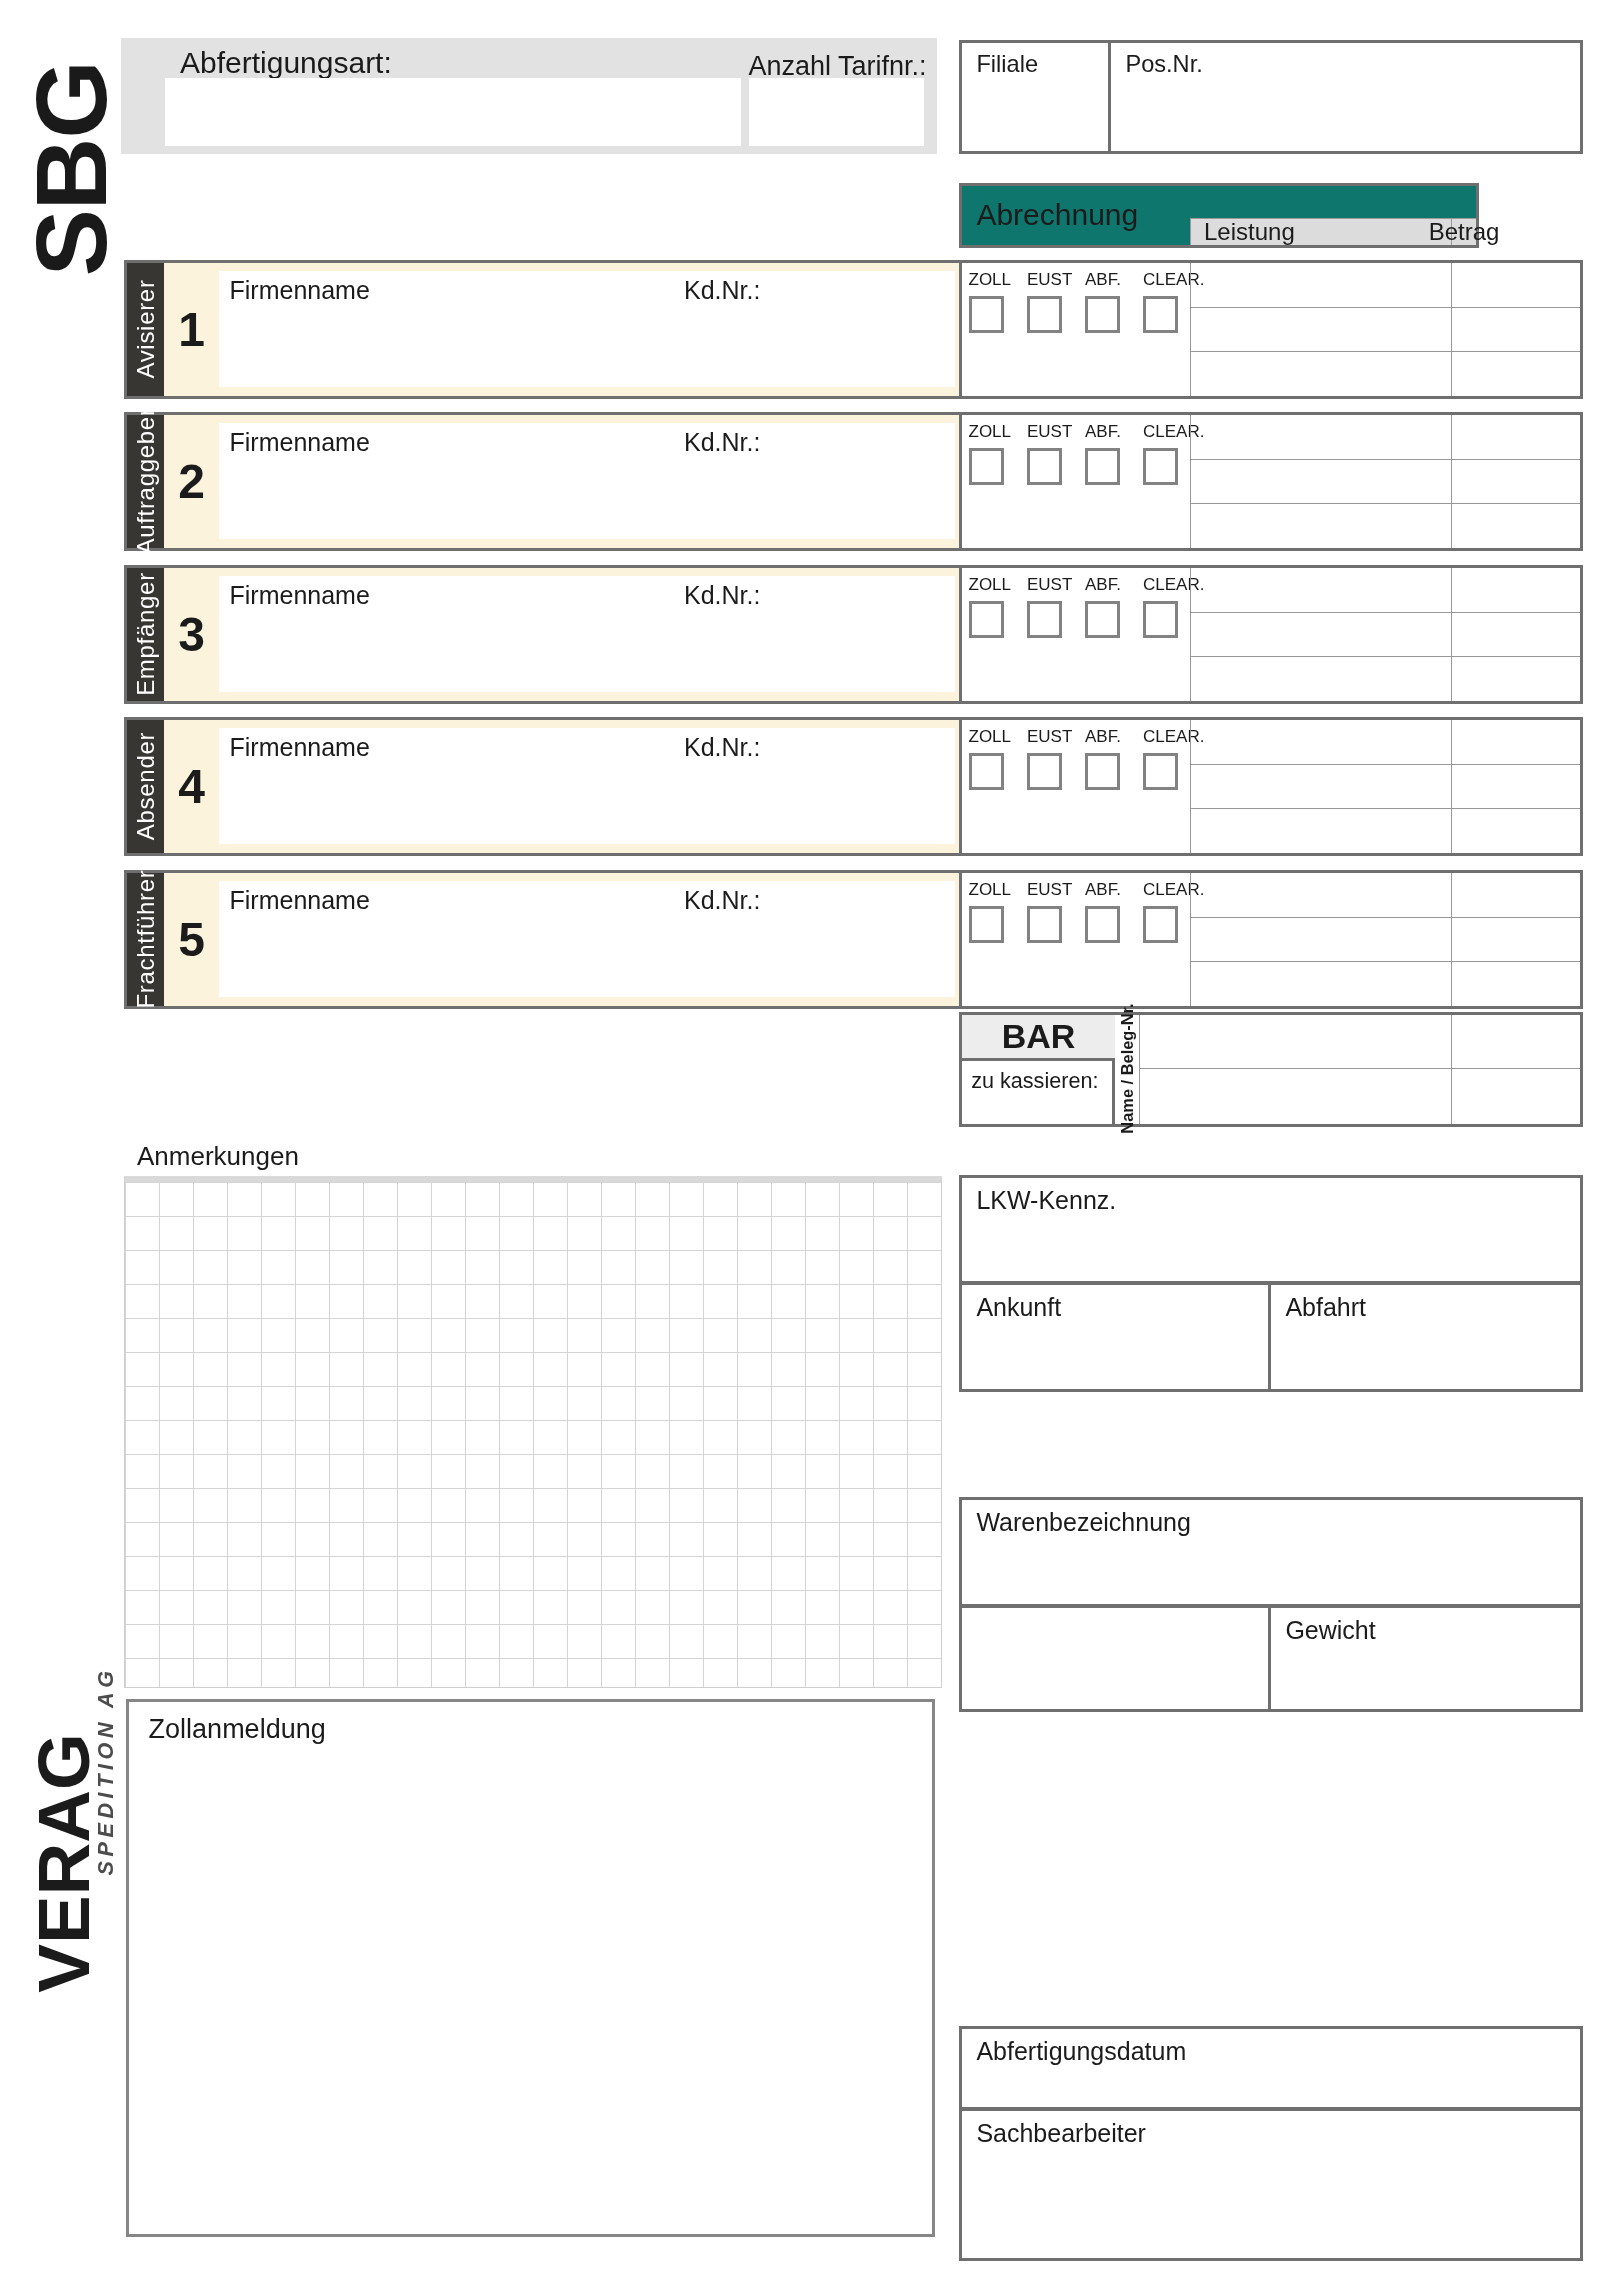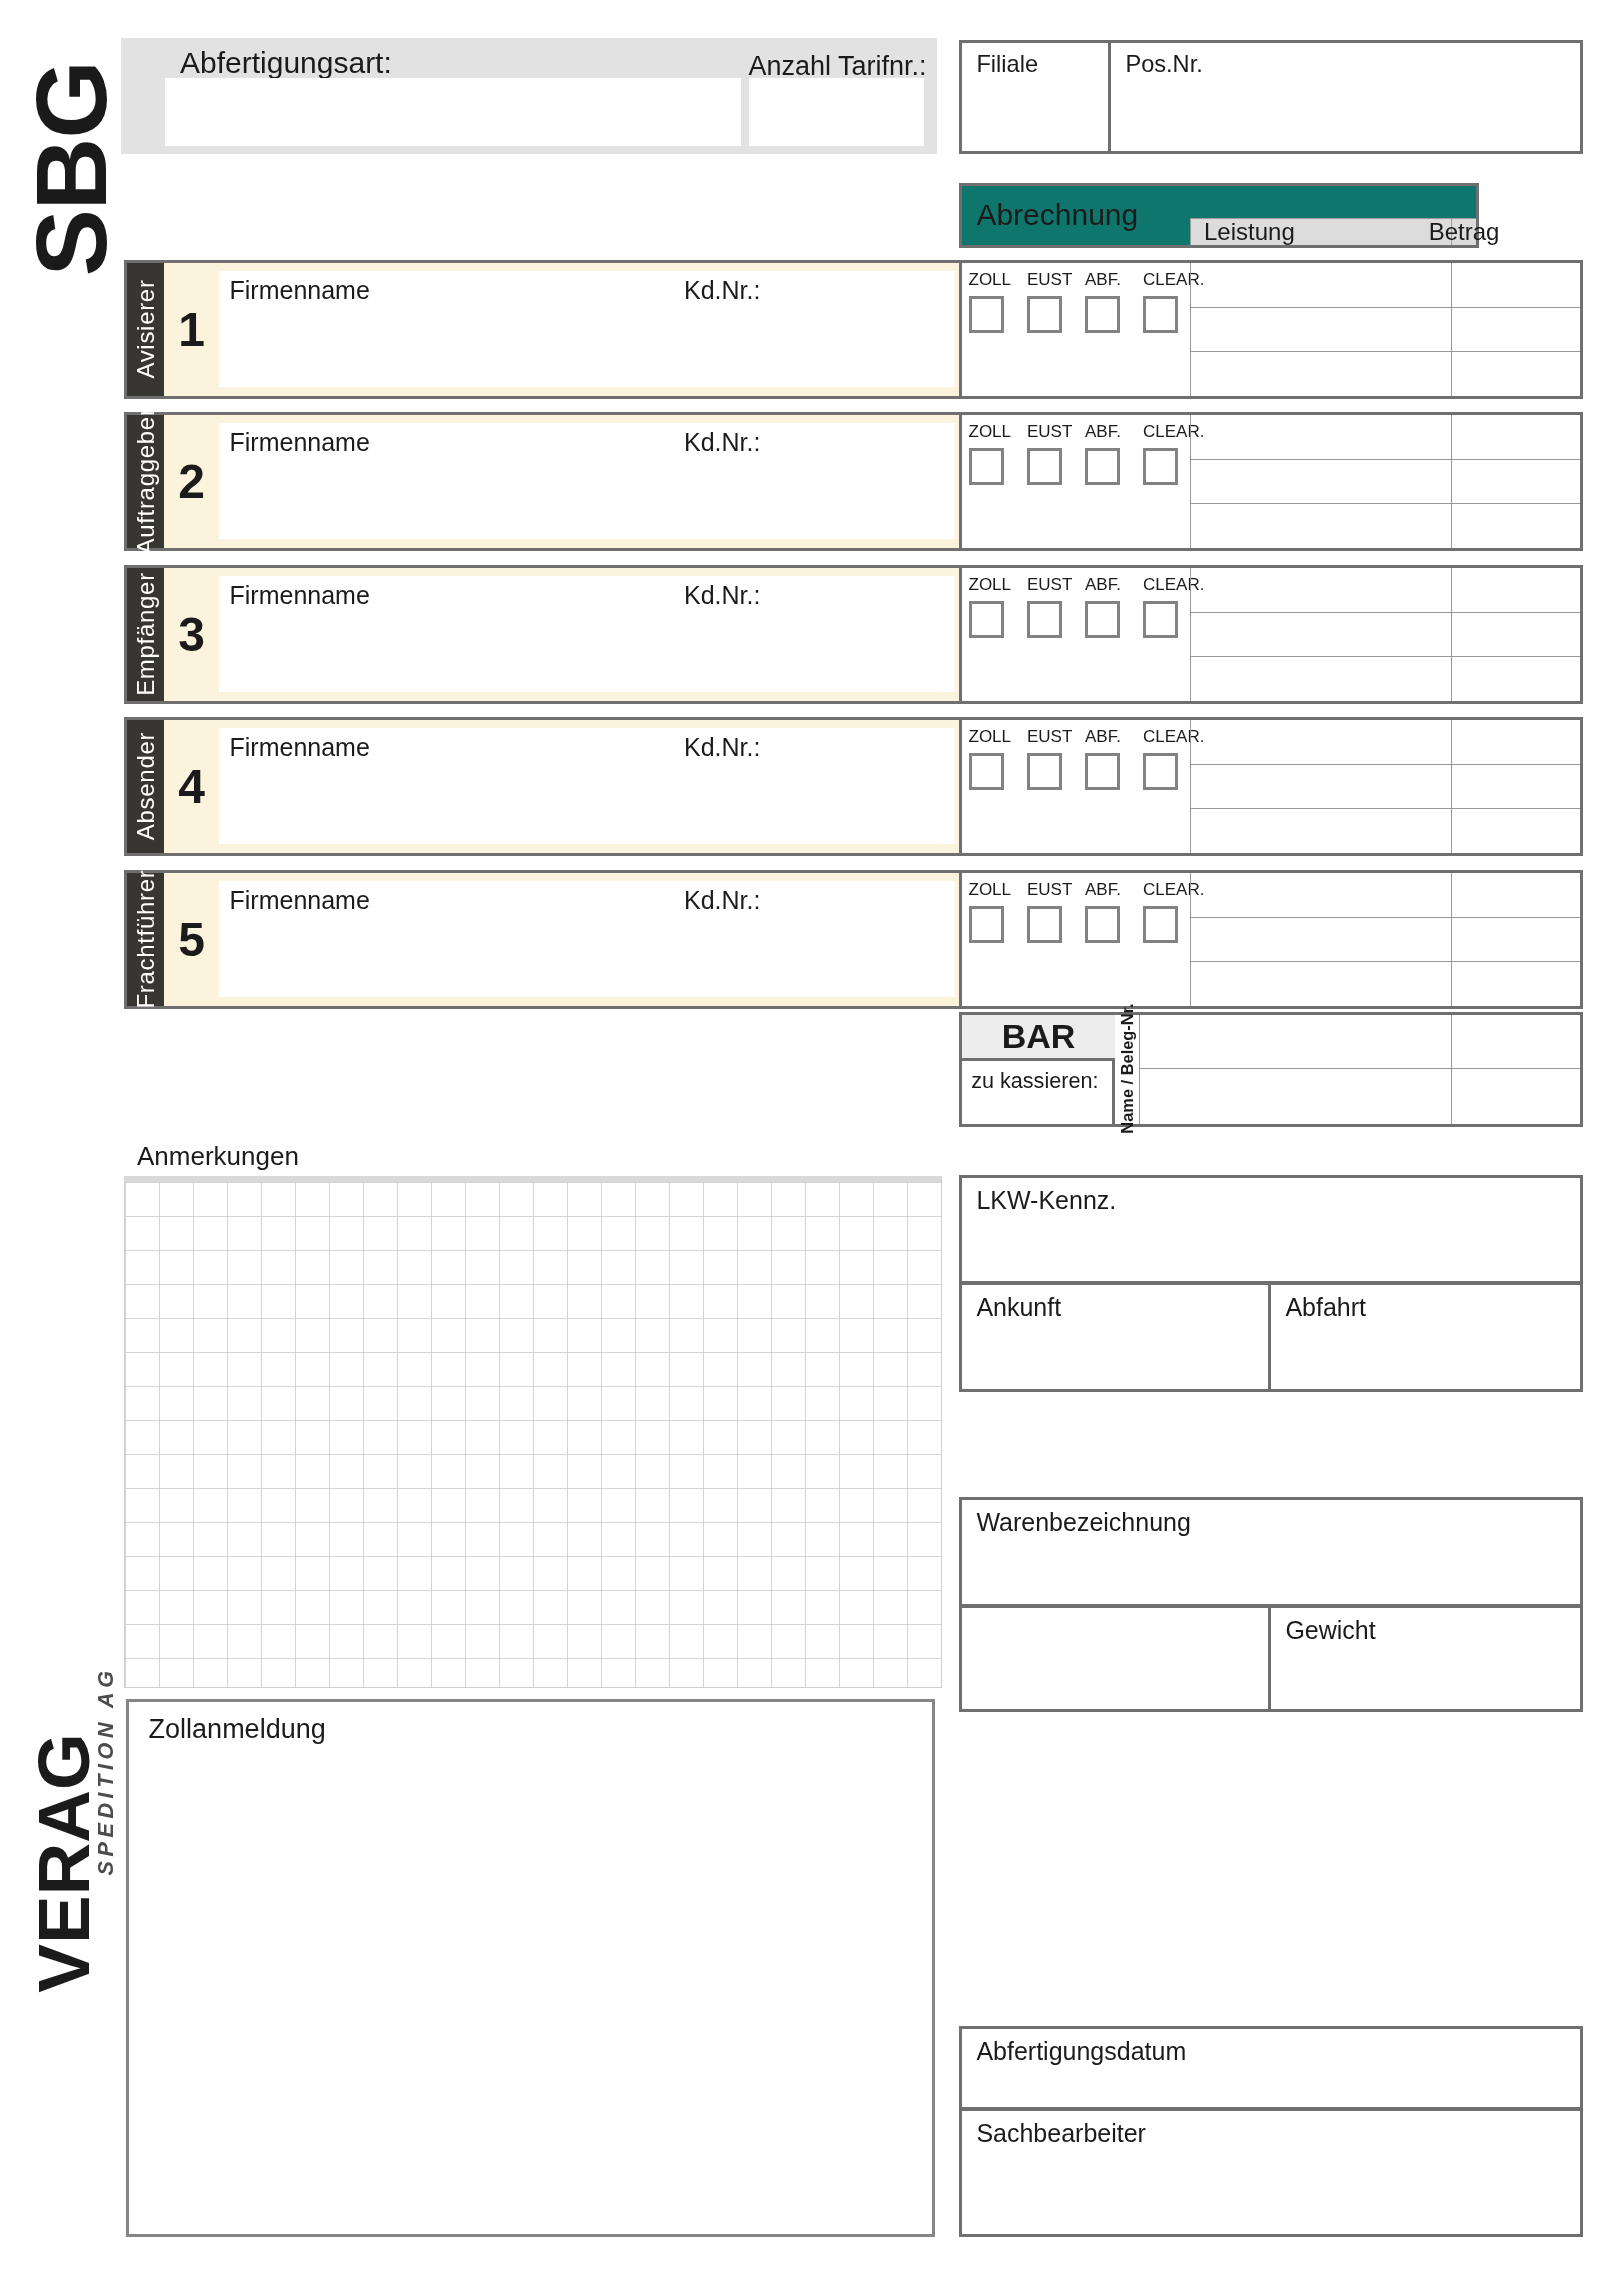--- a/index.html
+++ b/index.html
@@ -76,21 +76,21 @@
     background-image:repeating-linear-gradient(to right,#d4d4d4 0 1.3px,transparent 1.3px 34px),
                      repeating-linear-gradient(to bottom,#d4d4d4 0 1.3px,transparent 1.3px 34px);}
 
   
   .grp .divh{position:absolute;left:0;right:0;height:3.9px;background:#6f6f6f;}
   .grp .divv{position:absolute;width:2.6px;background:#6f6f6f;}
   .grp .cell{position:absolute;}
 
   #transport-box{left:959px;top:1175px;width:624px;height:217px;}
   #goods-box{left:959px;top:1497px;width:624px;height:215px;}
-  #proc-box{left:959px;top:2026px;width:624px;height:211px;}
+  #proc-box{left:959px;top:2026px;width:624px;height:235px;}
 
   
   #zoll-box{left:126px;top:1699px;width:809px;height:538px;border:3.3px solid #868686;background:#fff;position:absolute;}
   #zoll-box .cell-lbl{left:19.6px;top:11.8px;font-size:27px;}
 
   
   #verag{left:33px;top:2010px;width:294px;height:60px;font-size:73px;font-weight:800;letter-spacing:0px;color:#1b1b1b;}
   #sped{left:94px;top:1865px;width:188px;height:23.6px;font-size:21.6px;font-weight:700;font-style:italic;letter-spacing:4.6px;color:#4c4c4c;white-space:nowrap;}
 </style>
 </head>

